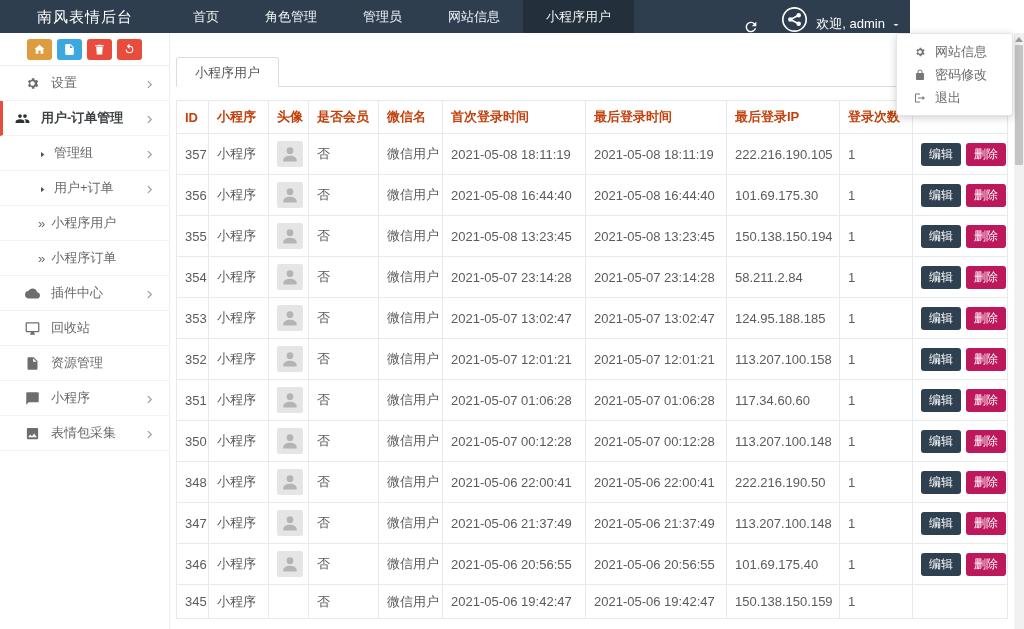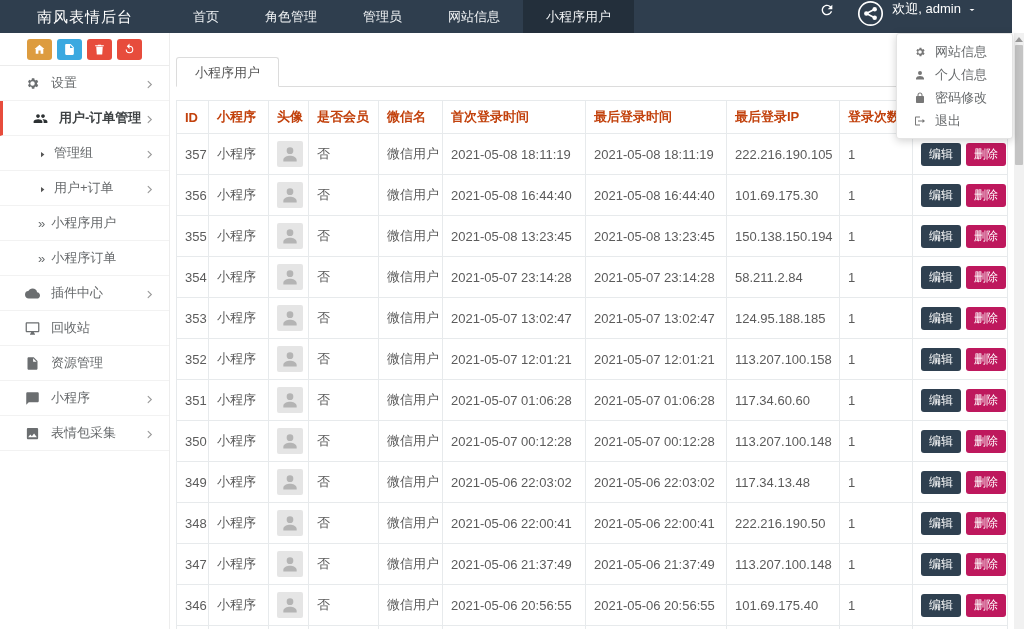--- a/index.html
+++ b/index.html
@@ -1,45 +1,45 @@
 <!DOCTYPE html>
 <html><head>
 <meta charset="utf-8">
 <style>
   *{box-sizing:border-box;margin:0;padding:0}
   html,body{width:1024px;height:629px;overflow:hidden;font-family:"Liberation Sans","DejaVu Sans",sans-serif;background:#fff}
   .ic{display:inline-block;vertical-align:middle;fill:currentColor}
 
   
-  .navbar{position:absolute;left:0;top:0;width:1012px;height:33px;background:#2f3e4e;display:flex;align-items:stretch;z-index:20}
+  .navbar{position:absolute;left:0;top:0;width:910px;height:33px;background:#2f3e4e;display:flex;align-items:stretch;z-index:20}
   .brand{width:170px;color:#fff;font-size:15px;line-height:33px;text-align:center;letter-spacing:1px}
   .nav-menu{display:flex;align-items:center}
   .nav-item{color:#f0f3f5;font-size:13px;line-height:33px;padding:0 23px;cursor:pointer;white-space:nowrap}
   .nav-item.active{background:#232f3b}
-  .nav-right{margin-left:auto;display:flex;align-items:flex-start;padding-right:34px;color:#fff}
+  .nav-right{margin-left:auto;display:flex;align-items:flex-end;padding-right:8px;color:#fff}
   .refresh{width:16px;height:16px;margin-right:22px;cursor:pointer}
   .refresh svg{width:16px;height:16px}
   .avatar-circle{width:27px;height:27px;margin-right:8px;cursor:pointer}
   .avatar-circle svg{width:27px;height:27px}
   .welcome{font-size:13px;cursor:pointer}
   .caret-down{margin-left:5px}
   .caret-down svg{width:12px;height:12px}
 
   
   .sidebar{position:absolute;left:0;top:33px;width:170px;height:596px;background:#fff;border-right:1px solid #ededed}
   .quick{height:33px;display:flex;align-items:center;justify-content:center;gap:5px;border-bottom:1px solid #ececec}
   .qbtn{width:25px;height:21px;border-radius:3px;color:#fff;display:flex;align-items:center;justify-content:center;cursor:pointer;border:none}
   .qbtn svg{width:13px;height:13px}
   .sm-item{height:35px;display:flex;align-items:center;border-bottom:1px solid #f2f2f2;color:#676a6c;font-size:13px;cursor:pointer;position:relative;padding-right:14px}
   .sm-item .lbl{flex:1;white-space:nowrap;overflow:hidden}
   .sm-item .micon{width:17px;margin-right:10px;text-align:center;color:#6b6e70}
   .sm-item .micon svg{width:15px;height:15px}
   .sm-item .chev svg{width:11px;height:11px;color:#9a9a9a}
   .sm-item.l1{padding-left:24px}
-  .sm-item.l1.active{border-left:3px solid #e74c3c;padding-left:29px;color:#3f4345;font-weight:bold}
+  .sm-item.l1.active{border-left:3px solid #e74c3c;padding-left:11px;color:#3f4345;font-weight:bold}
   .sm-item.l1.active .micon{color:#2c3133}
   .sm-item.l2{padding-left:38px}
   .sm-item.l2 .pre svg{width:9px;height:9px;margin-right:7px;color:#555}
   .sm-item.l3{padding-left:38px}
   .sm-item.l3 .pre{margin-right:6px;color:#676a6c;font-size:13px}
 
   
   .content{position:absolute;left:170px;top:33px;width:844px;height:596px;background:#fff;padding:24px 6px 0 6px;overflow:hidden}
   .tabs{border-bottom:1px solid #dcdcdc;height:30px}
   .tab{display:inline-block;background:#fff;border:1px solid #dcdcdc;border-bottom:1px solid #fff;border-radius:3px 3px 0 0;padding:0 18px;height:30px;line-height:29px;font-size:13px;color:#555;margin-bottom:-1px;cursor:pointer}
@@ -376,38 +376,20 @@
             </td>
             <td>否</td>
             <td>微信用户</td>
             <td>2021-05-07 00:12:28</td>
             <td>2021-05-07 00:12:28</td>
             <td>113.207.100.148</td>
             <td>1</td>
             <td><button class="btn edit">编辑</button><button class="btn del">删除</button></td>
           </tr>
           <tr>
-            <td>349</td>
-            <td>小程序</td>
-            <td>
-              <div class="ph">
-                <svg class="ic" viewBox="0 0 24 24" fill="currentColor">
-                  <path d="M12 12a4 4 0 1 0 0-8 4 4 0 0 0 0 8zm0 2c-3.33 0-8 1.67-8 5v2h16v-2c0-3.33-4.67-5-8-5z"></path>
-                </svg>
-              </div>
-            </td>
-            <td>否</td>
-            <td>微信用户</td>
-            <td>2021-05-06 22:03:02</td>
-            <td>2021-05-06 22:03:02</td>
-            <td>117.34.13.48</td>
-            <td>1</td>
-            <td><button class="btn edit">编辑</button><button class="btn del">删除</button></td>
-          </tr>
-          <tr>
             <td>348</td>
             <td>小程序</td>
             <td>
               <div class="ph">
                 <svg class="ic" viewBox="0 0 24 24" fill="currentColor">
                   <path d="M12 12a4 4 0 1 0 0-8 4 4 0 0 0 0 8zm0 2c-3.33 0-8 1.67-8 5v2h16v-2c0-3.33-4.67-5-8-5z"></path>
                 </svg>
               </div>
             </td>
             <td>否</td>
@@ -475,28 +457,20 @@
         <span class="micon">
           <svg class="ic" viewBox="0 0 24 24" fill="currentColor">
             <path d="M19.14 12.94a7.07 7.07 0 0 0 0-1.88l2.03-1.58-1.92-3.32-2.39.96a7.05 7.05 0 0 0-1.62-.94l-.36-2.54h-3.84l-.36 2.54c-.58.23-1.12.55-1.62.94l-2.39-.96-1.92 3.32 2.03 1.58a7.07 7.07 0 0 0 0 1.88l-2.03 1.58 1.92 3.32 2.39-.96c.5.39 1.04.71 1.62.94l.36 2.54h3.84l.36-2.54c.58-.23 1.12-.55 1.62-.94l2.39.96 1.92-3.32-2.03-1.58zM12 15.6a3.6 3.6 0 1 1 0-7.2 3.6 3.6 0 0 1 0 7.2z"></path>
           </svg>
         </span>
         <span>网站信息</span>
       </div>
       <div class="dd-item">
         <span class="micon">
           <svg class="ic" viewBox="0 0 24 24" fill="currentColor">
-            <path d="M12 12a4 4 0 1 0 0-8 4 4 0 0 0 0 8zm0 2c-3.33 0-8 1.67-8 5v2h16v-2c0-3.33-4.67-5-8-5z"></path>
-          </svg>
-        </span>
-        <span>个人信息</span>
-      </div>
-      <div class="dd-item">
-        <span class="micon">
-          <svg class="ic" viewBox="0 0 24 24" fill="currentColor">
             <path d="M18 8h-1V6c0-2.76-2.24-5-5-5S7 3.24 7 6v2H6c-1.1 0-2 .9-2 2v10c0 1.1.9 2 2 2h12c1.1 0 2-.9 2-2V10c0-1.1-.9-2-2-2zM9 6c0-1.66 1.34-3 3-3s3 1.34 3 3v2H9V6z"></path>
           </svg>
         </span>
         <span>密码修改</span>
       </div>
       <div class="dd-item">
         <span class="micon">
           <svg class="ic" viewBox="0 0 24 24" fill="currentColor">
             <path d="M8 13v-2h9V8l5 4-5 4v-3H8zM4 3h8v2H4v14h8v2H4c-1.1 0-2-.9-2-2V5c0-1.1.9-2 2-2z"></path>
           </svg>

